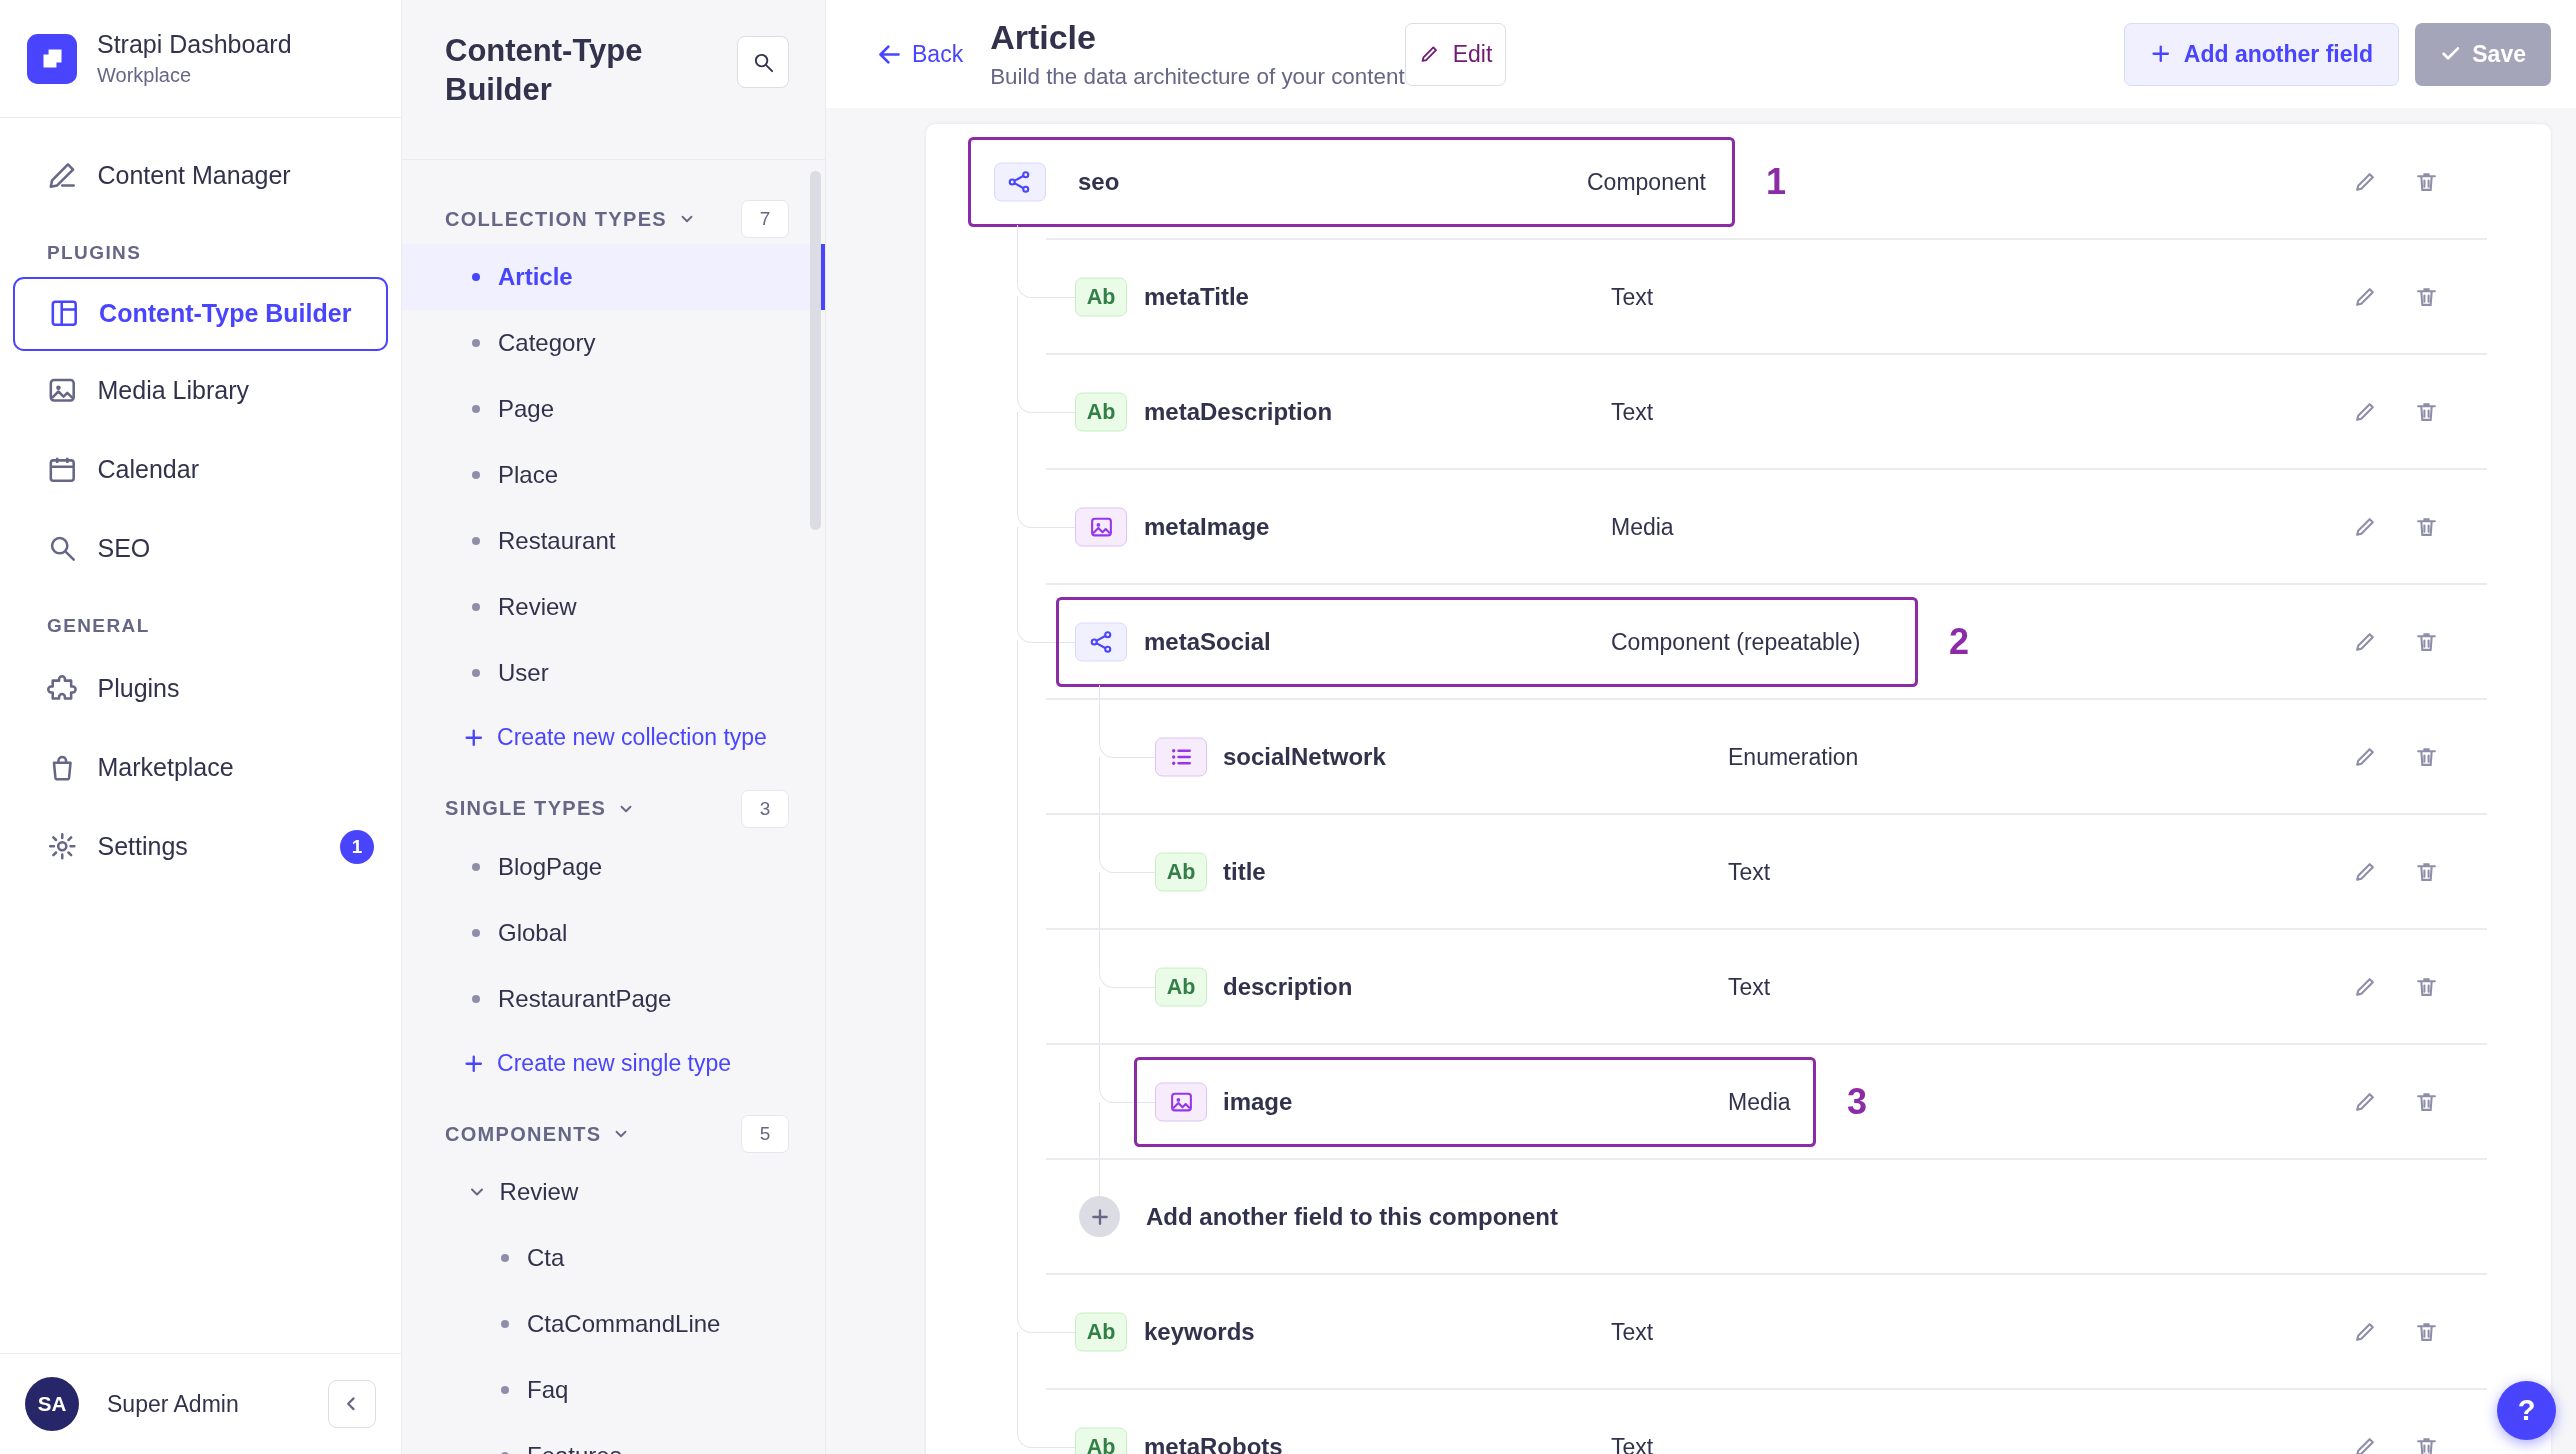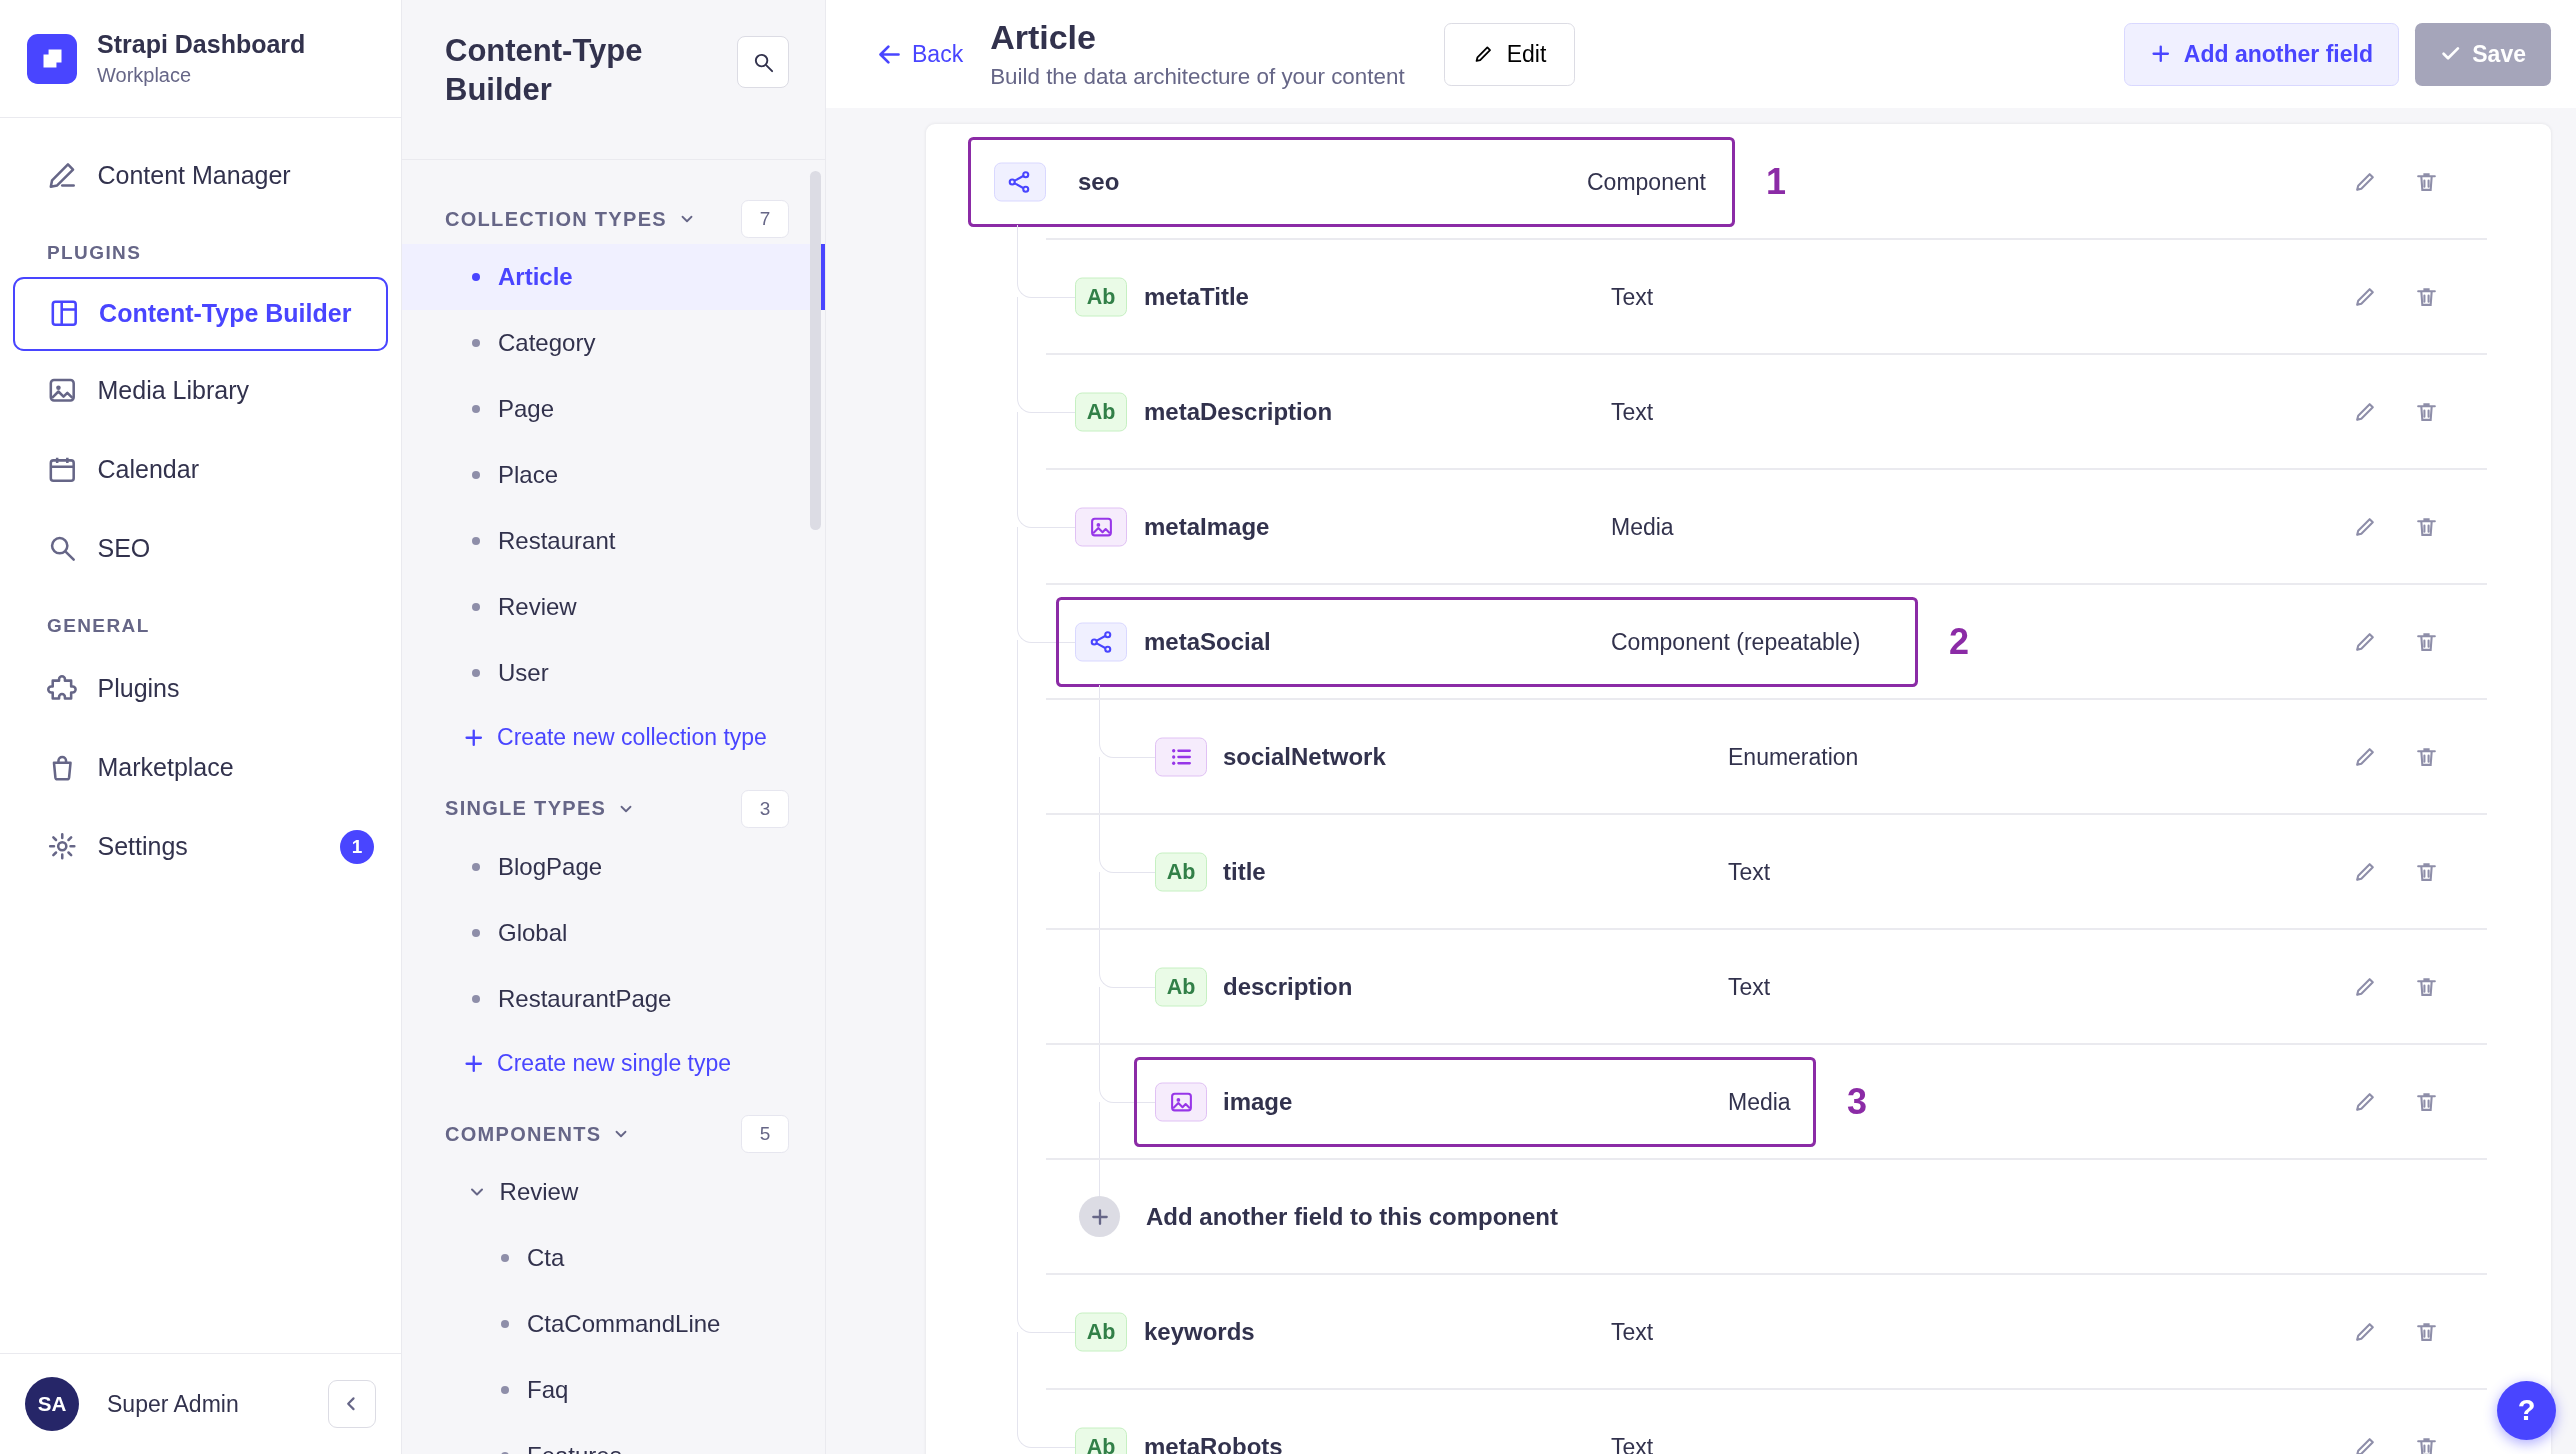--- a/index.html
+++ b/index.html
@@ -13,21 +13,21 @@
     --accent:#4945ff; --accent-light:#f0f0ff; --annotation:#8b2ba6;
     --save-bg:#a5a5ba; --avatar-bg:#262668;
   }
   button{font-family:inherit;}
 
   
   .sidenav{width:402px; flex:none; background:#fff; border-right:0.9px solid #eaeaef; position:relative;}
   .brand{display:flex; align-items:center; gap:20px; height:118px; padding:0 27px; border-bottom:0.9px solid #eaeaef;}
   .logo{width:50px; height:50px; border-radius:10.8px; background:var(--accent); display:flex; align-items:center; justify-content:center; flex:none;}
   .logo svg{width:27px; height:27px;}
-  .b-name{font-size:25px; font-weight:bold; color:#32324d;}
+  .b-name{font-size:25px; font-weight:normal; color:#32324d;}
   .b-ws{font-size:20px; color:#666687; margin-top:4.5px;}
   .nav-list{padding-top:18px;}
   .nav-item{display:flex; align-items:center; gap:20px; height:79px; padding:0 27px 0 47px; font-size:25px; color:#32324d; cursor:pointer;}
   .nav-item .nicon{width:30.5px; height:30.5px; color:#666687; flex:none; display:flex;}
   .nav-item .nicon svg{width:30.5px; height:30.5px;}
   .nav-item.active{margin:0 12.6px; padding:0 18px 0 34px; height:74px; border:2.7px solid var(--accent); border-radius:10.8px; color:var(--accent); background:#fff; font-weight:bold;}
   .nav-item.active .nicon{color:var(--accent);}
   .nav-sec{font-size:19px; font-weight:bold; color:#666687; letter-spacing:1.4px; padding:27px 0 12.6px 47px;}
   .nav-badge{margin-left:auto; width:34px; height:34px; border-radius:50%; background:var(--accent); color:#fff; font-size:19px; font-weight:bold; display:flex; align-items:center; justify-content:center;}
   .user-row{position:absolute; left:0; right:0; bottom:0; height:101px; border-top:0.9px solid #eaeaef; display:flex; align-items:center; padding:0 25px; background:#fff;}
@@ -64,21 +64,21 @@
 
   
   .main{flex:1; min-width:0; display:flex; flex-direction:column; background:#f6f6f9; position:relative;}
   .main-header{height:108px; background:#fff; display:flex; align-items:center; padding:0 25px 0 50px; flex:none;}
   .back{display:flex; align-items:center; gap:9px; color:var(--accent); font-size:23px; cursor:pointer; background:none; border:none;}
   .back .bicon{width:27px; height:27px; display:flex;}
   .back svg{width:27px; height:27px;}
   .title-group{margin-left:27px;}
   .page-title{font-size:34px; font-weight:bold; color:#32324d;}
   .page-sub{font-size:22.4px; color:#666687; margin-top:6.3px;}
-  .edit-btn{margin-left:39px; display:flex; align-items:center; gap:12.6px; height:63px; padding:0 28px; background:#fff; border:0.9px solid #dcdce4; border-radius:7.2px; font-size:23px; color:#000000; cursor:pointer;}
+  .edit-btn{display:flex; align-items:center; gap:12.6px; height:63px; padding:0 13px; background:#fff; border:0.9px solid #dcdce4; border-radius:7.2px; font-size:23px; color:#701a75; cursor:pointer;}
   .edit-btn svg{width:21.5px; height:21.5px;}
   .spacer{flex:1;}
   .add-btn{display:flex; align-items:center; gap:12.6px; height:63px; padding:0 25px; background:var(--accent-light); border:0.9px solid #d9d8ff; border-radius:7.2px; color:var(--accent); font-size:23px; font-weight:bold; cursor:pointer;}
   .add-btn svg{width:21.5px; height:21.5px;}
   .save-btn{margin-left:16px; display:flex; align-items:center; gap:10.8px; height:63px; padding:0 25px; background:var(--save-bg); border:none; border-radius:7.2px; color:#fff; font-size:23px; font-weight:bold; cursor:pointer;}
   .save-btn svg{width:21.5px; height:21.5px;}
 
   .content{flex:1; position:relative; overflow:hidden;}
   .card{position:absolute; left:100px; right:25px; top:16px; bottom:-54px; background:#fff; border-radius:9px 9px 0 0; box-shadow:0 0.9px 3.6px rgba(33,33,52,0.1);}
   .rows{position:absolute; left:46px; right:64px; top:0;}

